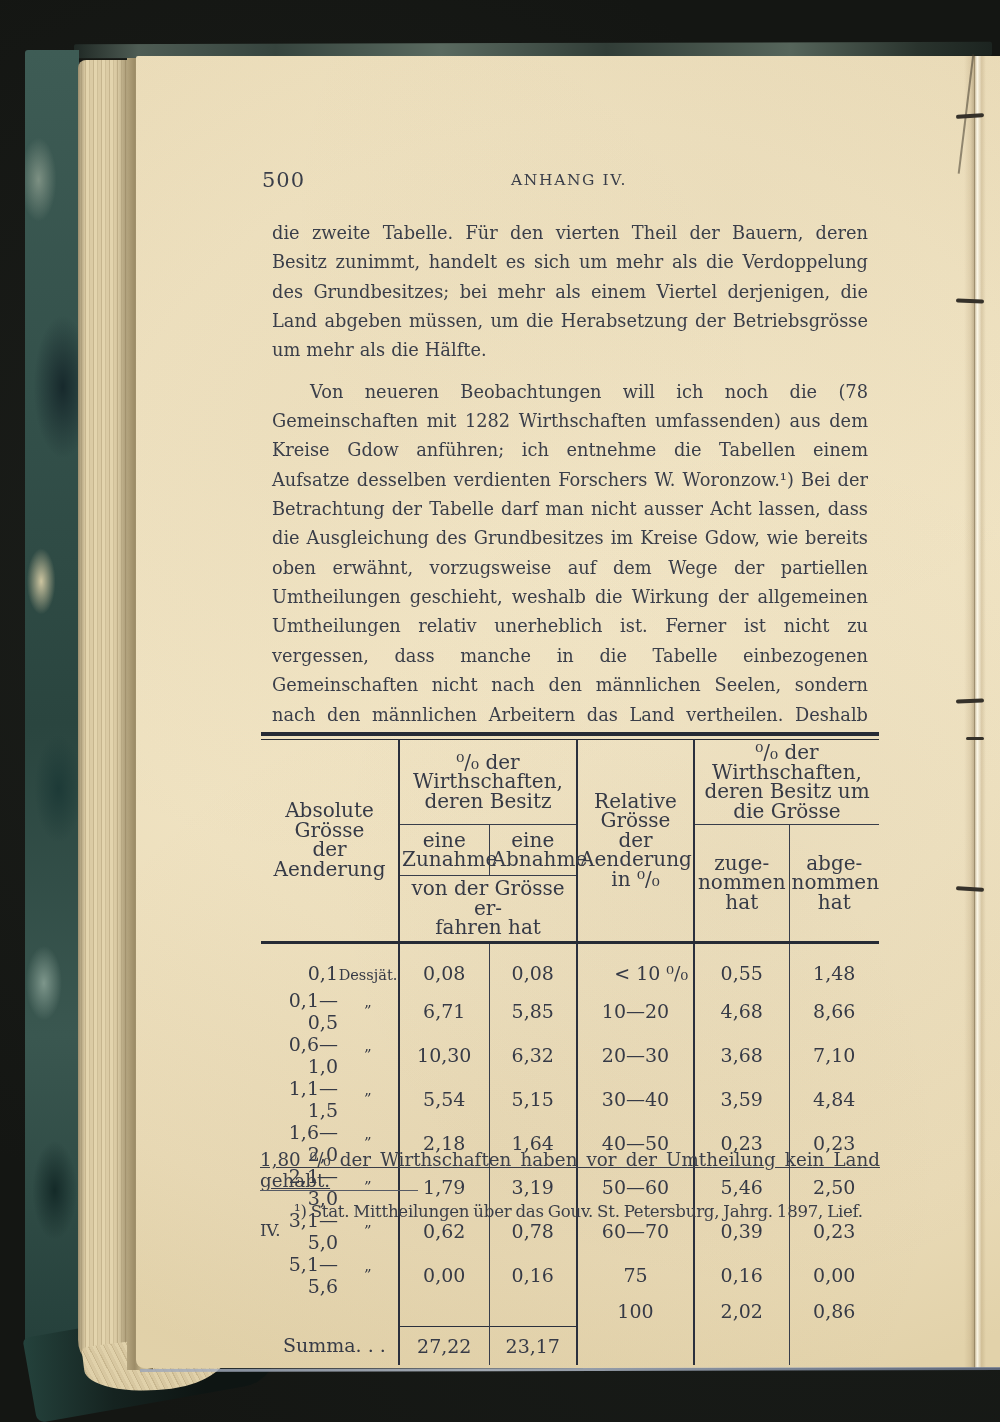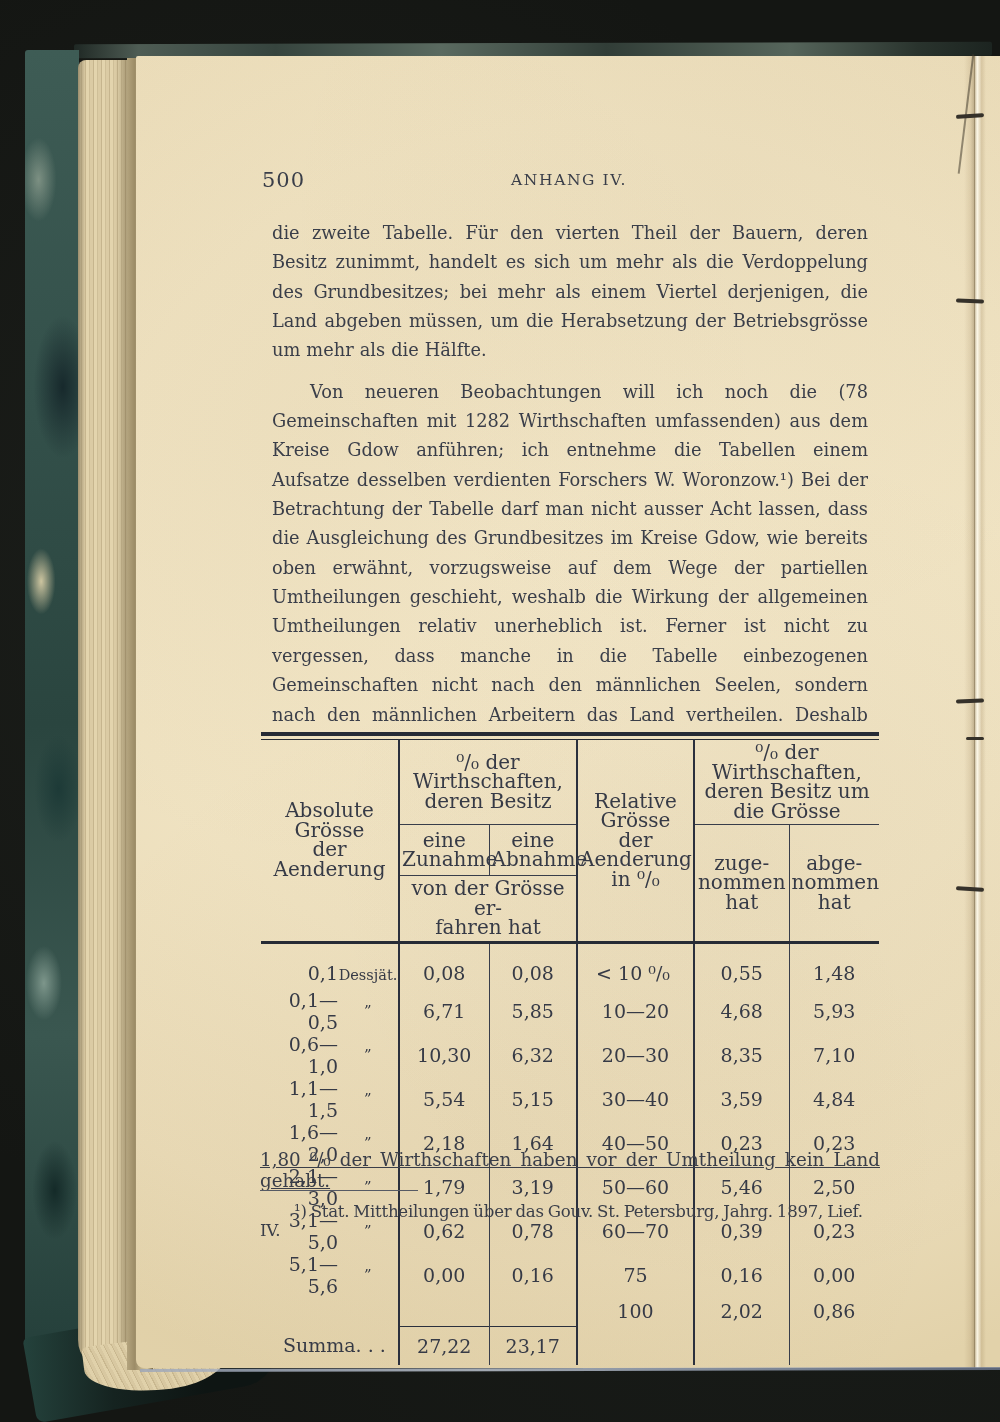--- a/index.html
+++ b/index.html
@@ -98,21 +98,21 @@
   .cc4{border-left:2.5px solid #2b303d;border-right:2.5px solid #2b303d;}
   .vt-l{border-left:1.2px solid #383d4a;}
   tr.h1 th{height:48px;}
   tr.h2 th.a1,tr.h2 th.a2{height:44px;border-bottom:1.2px solid #383d4a;}
   th.gA,th.gB{border-bottom:1.2px solid #383d4a;}
   tr.h3 th{height:40px;}
   th.b1,th.b2{vertical-align:bottom;padding-bottom:5px;}
   tbody tr:first-child td{border-top:3px solid #262b35;}
   tbody td{height:29px;padding:0;text-align:center;font-size:19px;}
   tr.r0 td{height:40px;vertical-align:bottom;padding-bottom:5px;}
-  tr.r0 .relv{text-align:center;padding-right:5px;}
+  tr.r0 .relv{text-align:right;padding-right:5px;}
   .c1flex{display:flex;align-items:baseline;}
   .c1flex .rng{flex:1;text-align:right;}
   .c1flex .unit{width:60px;text-align:center;font-size:14.5px;}
   tr.rsum td{height:38px;vertical-align:middle;}
   td.sumline{border-top:1.5px solid #2b303d;}
   td.sumlabel{text-align:left;padding-left:22px;font-size:19px;}
   .after-note{position:absolute;top:1093px;left:124px;width:620px;font-size:18.3px;text-align:justify;text-align-last:justify;text-decoration:underline;}
   .fn-rule{position:absolute;top:1134px;left:124px;width:158px;border-top:1.5px solid #565a64;}
   .footnote{position:absolute;top:1146px;left:124px;width:622px;font-size:16.6px;letter-spacing:-.25px;text-indent:34px;word-spacing:-1px;}
 </style>
@@ -201,33 +201,33 @@
           <td class="cc1">
               <div class="c1flex">
                 <span class="rng">0,1—0,5</span>
                 <span class="unit">„</span>
               </div>
             </td>
           <td>6,71</td>
           <td class="vt-l">5,85</td>
           <td class="cc4">10—20</td>
           <td>4,68</td>
-          <td class="vt-l">5,93</td>
+          <td class="vt-l">8,66</td>
         </tr>
         <tr>
           <td class="cc1">
               <div class="c1flex">
                 <span class="rng">0,6—1,0</span>
                 <span class="unit">„</span>
               </div>
             </td>
           <td>10,30</td>
           <td class="vt-l">6,32</td>
           <td class="cc4">20—30</td>
-          <td>8,35</td>
+          <td>3,68</td>
           <td class="vt-l">7,10</td>
         </tr>
         <tr>
           <td class="cc1">
               <div class="c1flex">
                 <span class="rng">1,1—1,5</span>
                 <span class="unit">„</span>
               </div>
             </td>
           <td>5,54</td>

